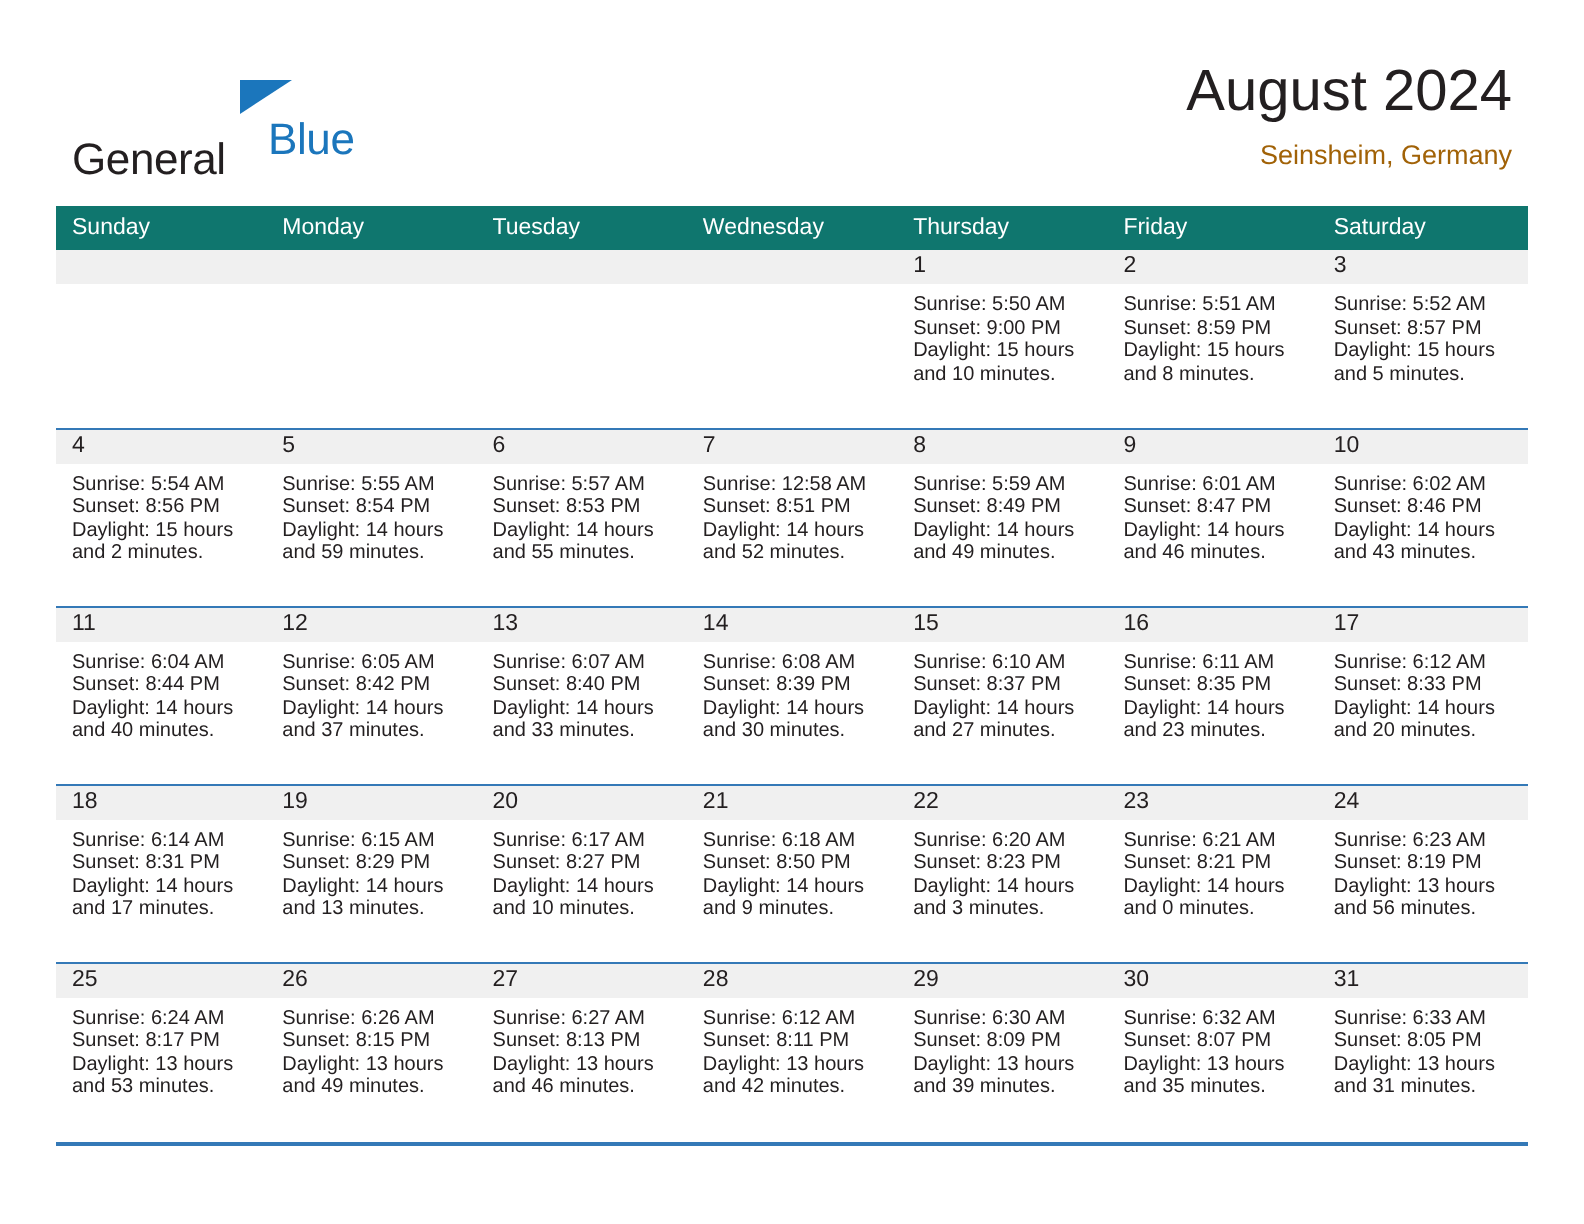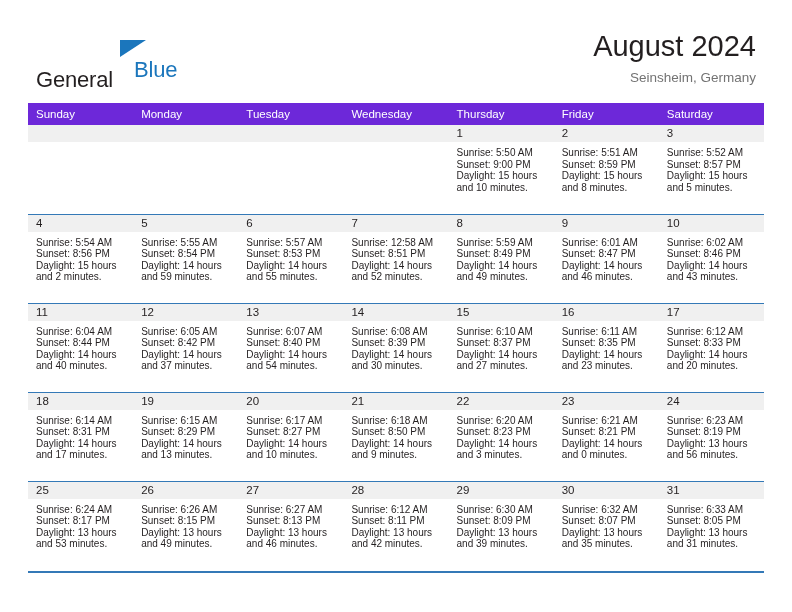--- a/index.html
+++ b/index.html
@@ -75,40 +75,40 @@
   }
   .cal-title {
     font-size: 29px;
     color: #231f20;
     line-height: 36px;
     white-space: nowrap;
     text-align: center;
   }
   .cal-subtitle {
     font-size: 13.5px;
-    color: #737373;
+    color: #a16207;
     line-height: 20px;
     margin-top: 4px;
     white-space: nowrap;
   }
 
   
   .calendar {
     position: absolute;
     left: 28px;
     top: 103px;
     width: 736px;
   }
   table.cal {
     border-collapse: collapse;
     width: 736px;
     table-layout: fixed;
   }
   table.cal th {
-    background: #6d28d9;
+    background: #0f766e;
     color: #ffffff;
     font-size: 11.5px;
     font-weight: normal;
     text-align: left;
     padding: 5px 0 5px 8px;
     height: 19px;
     box-sizing: border-box;
     border: none;
   }
   td.daycell {
@@ -313,21 +313,21 @@
               <div>Daylight: 14 hours</div>
               <div>and 37 minutes.</div>
             </div>
           </td>
           <td class="daycell">
             <div class="daynum-band">13</div>
             <div class="cellbody">
               <div>Sunrise: 6:07 AM</div>
               <div>Sunset: 8:40 PM</div>
               <div>Daylight: 14 hours</div>
-              <div>and 54 minutes.</div>
+              <div>and 33 minutes.</div>
             </div>
           </td>
           <td class="daycell">
             <div class="daynum-band">14</div>
             <div class="cellbody">
               <div>Sunrise: 6:08 AM</div>
               <div>Sunset: 8:39 PM</div>
               <div>Daylight: 14 hours</div>
               <div>and 30 minutes.</div>
             </div>

